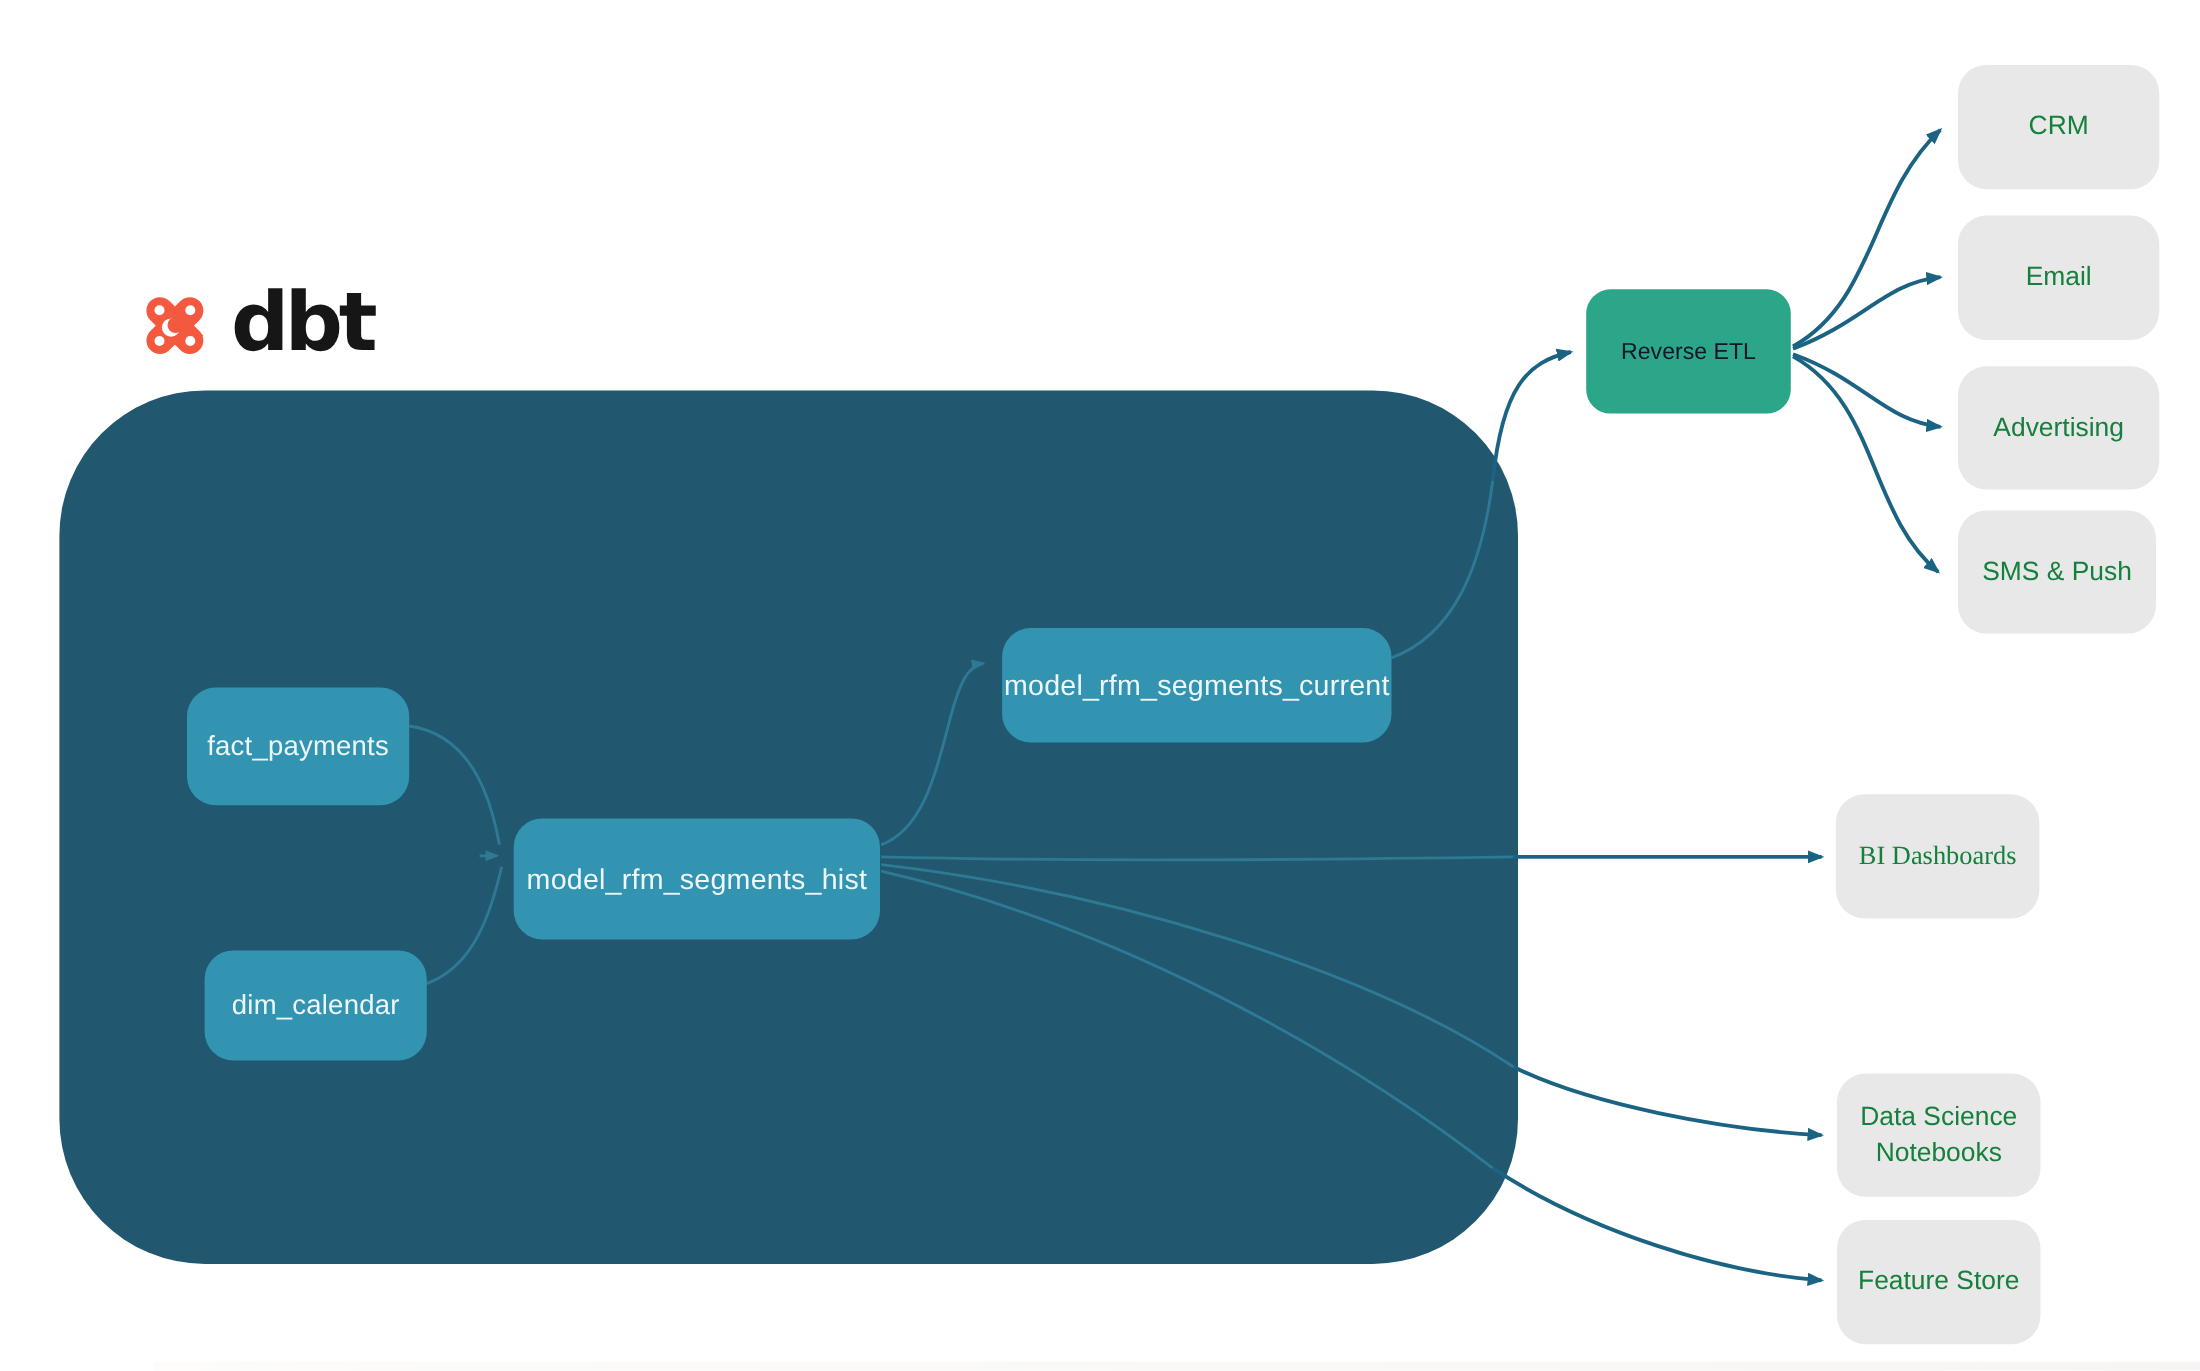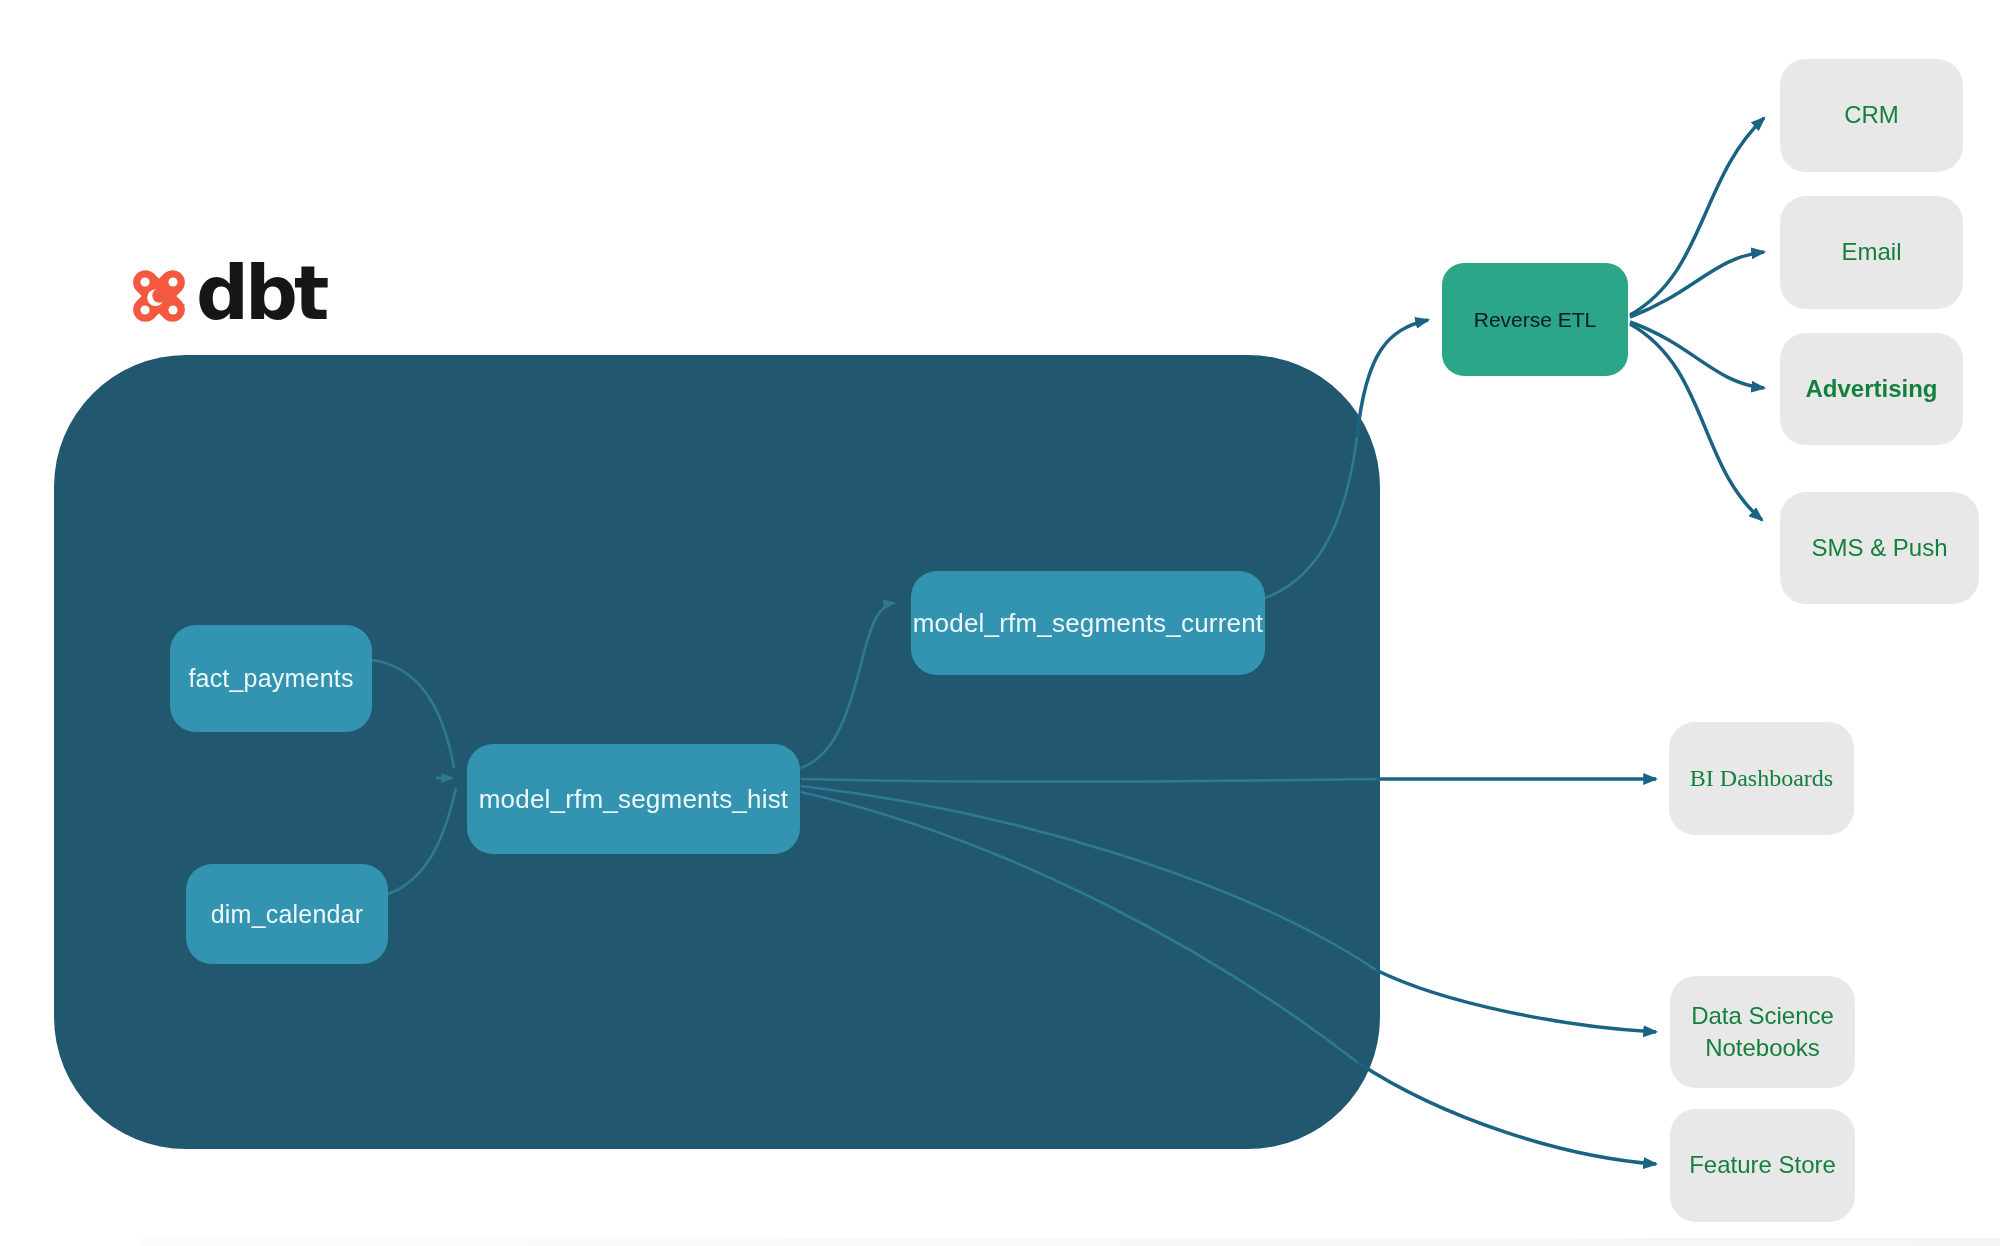--- a/index.html
+++ b/index.html
@@ -23,21 +23,21 @@
     font-size:25px;letter-spacing:.2px;margin-top:20px;
   }
   .etl-node{
     background:#2BA688;border-radius:22px;color:#0f172a;font-size:21px;
   }
   .dest-node{
     background:#E8E8E8;border-radius:26px;color:#15803d;font-size:24px;
     line-height:1.35;padding:0 14px;
   }
   
-  .brand{position:absolute;left:124px;top:256px;z-index:4;display:flex;align-items:center;gap:2px;}
+  .brand{position:absolute;left:124px;top:256px;z-index:4;display:flex;align-items:center;gap:16px;}
   .brand .wordmark{
     font-family:"DejaVu Sans", sans-serif;font-weight:800;font-size:74px;
     color:#161616;letter-spacing:-4px;line-height:1;padding-bottom:6px;
   }
   .bottom-strip{
     position:absolute;left:140px;top:1238px;width:1860px;height:8px;z-index:0;
     background:linear-gradient(90deg,#fdfcfb,#f7f5f4);
   }
 </style>
 </head>
@@ -122,25 +122,25 @@
 </div>
 
 <div class="node dest-node" style="left:1780px;top:59px;width:183px;height:113px;">
   <span>CRM</span>
 </div>
 
 <div class="node dest-node" style="left:1780px;top:196px;width:183px;height:113px;">
   <span>Email</span>
 </div>
 
-<div class="node dest-node" style="left:1780px;top:333px;width:183px;height:112px;font-weight:bold;">
+<div class="node dest-node" style="left:1780px;top:333px;width:183px;height:112px;">
   <span>Advertising</span>
 </div>
 
-<div class="node dest-node" style="left:1780px;top:492px;width:199px;height:112px;">
+<div class="node dest-node" style="left:1780px;top:464px;width:180px;height:112px;">
   <span>SMS &amp; Push</span>
 </div>
 
 <div class="node dest-node" style="left:1669px;top:722px;width:185px;height:113px;font-family:Liberation Serif, serif;">
   <span>BI Dashboards</span>
 </div>
 
 <div class="node dest-node" style="left:1670px;top:976px;width:185px;height:112px;justify-content:flex-end;">
   <span>Data Science Notebooks</span>
 </div>

